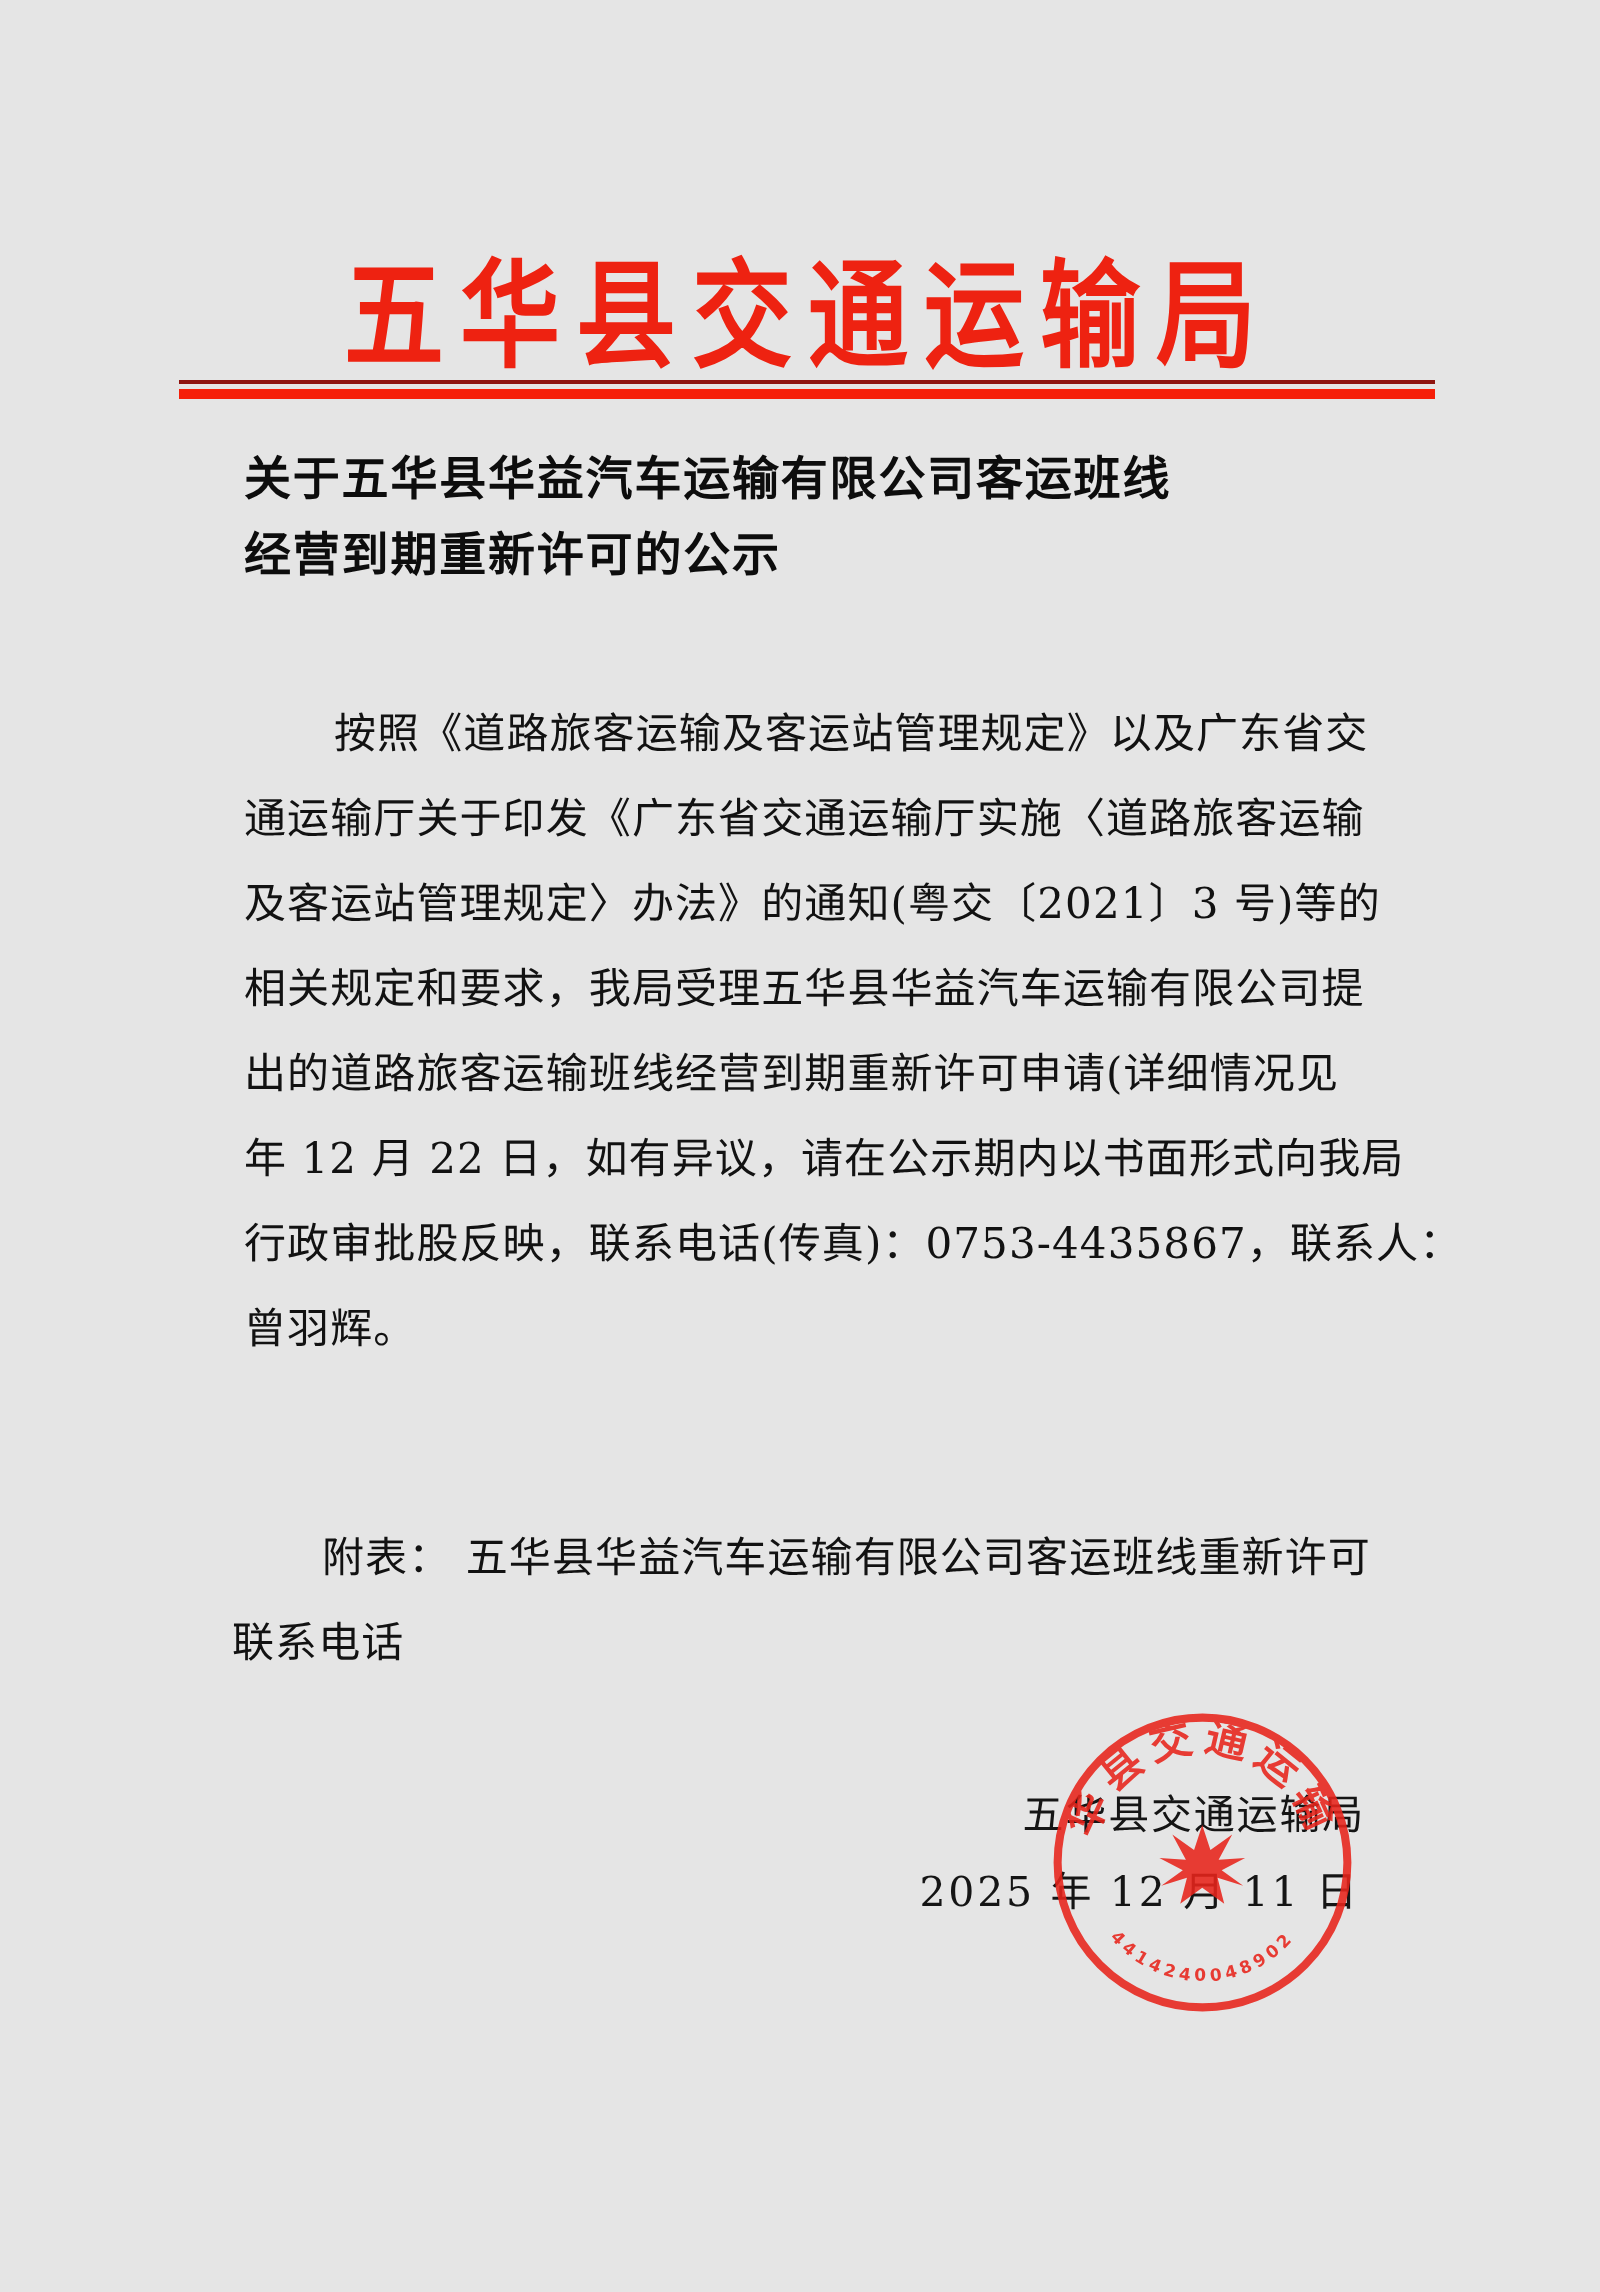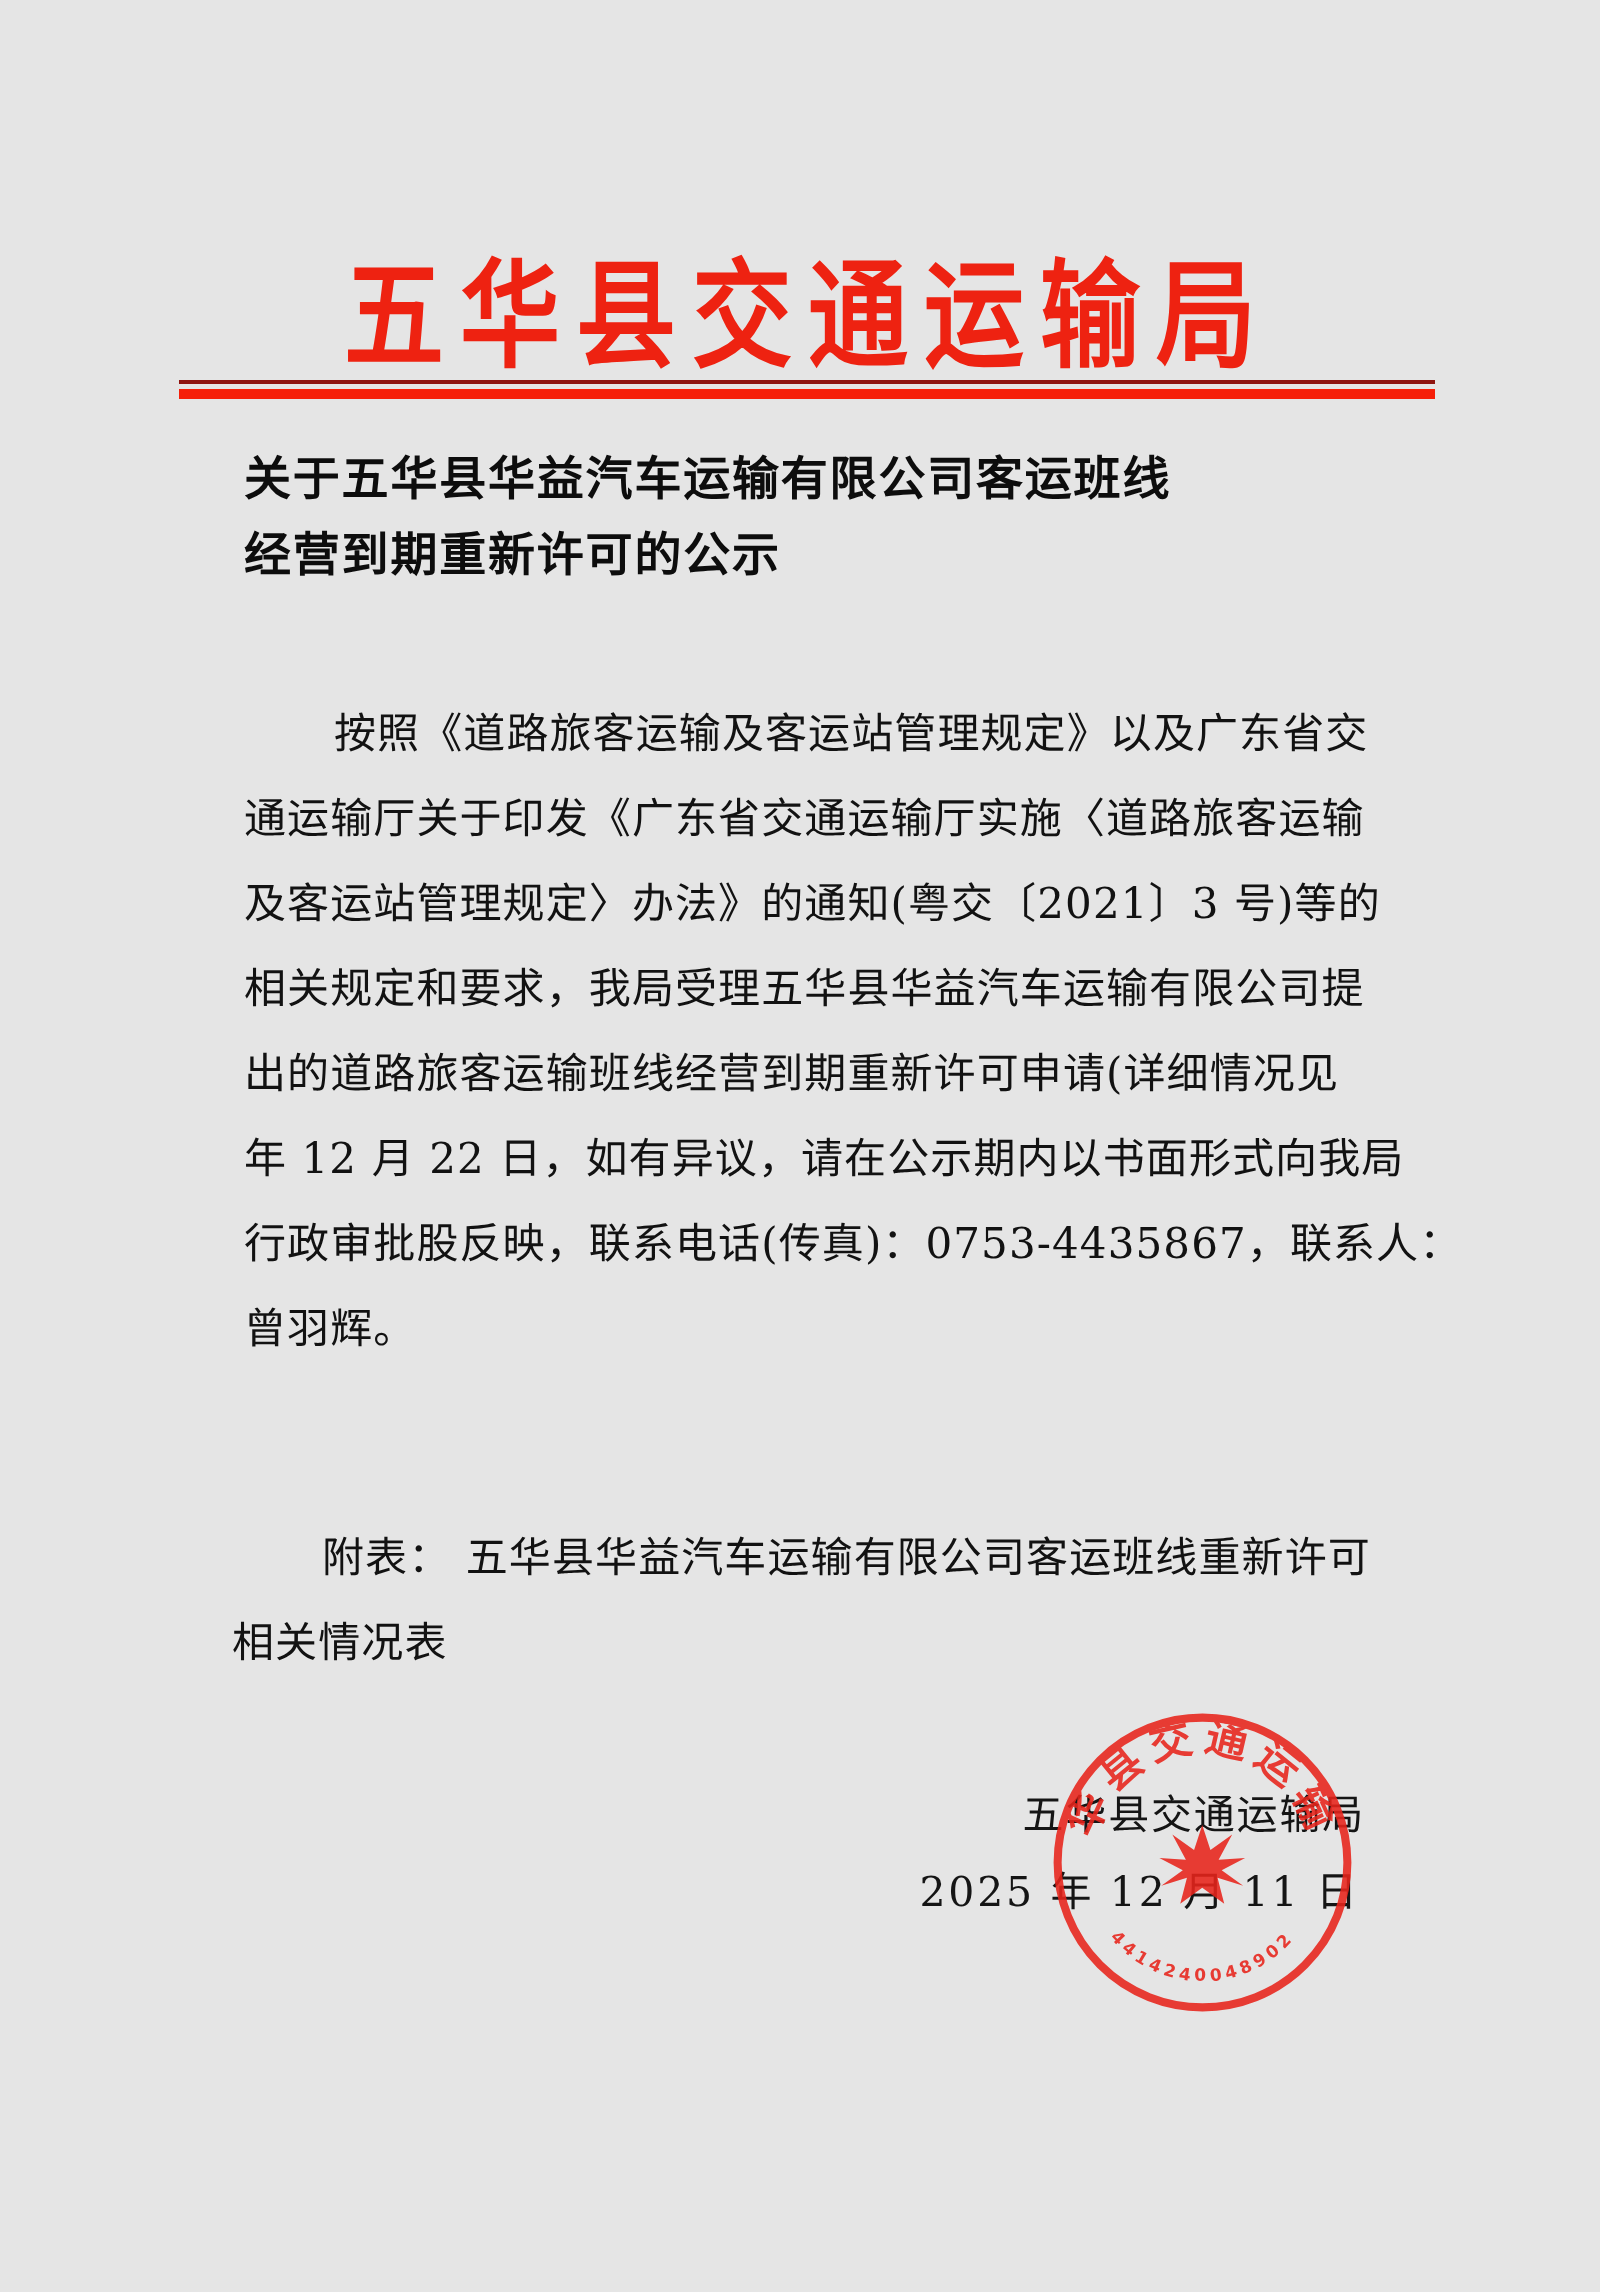--- a/index.html
+++ b/index.html
@@ -155,21 +155,21 @@
     <div class="body-line">及客运站管理规定〉办法》的通知(粤交〔2021〕3 号)等的</div>
     <div class="body-line">相关规定和要求，我局受理五华县华益汽车运输有限公司提</div>
     <div class="body-line">出的道路旅客运输班线经营到期重新许可申请(详细情况见</div>
     <div class="body-line">年 12 月 22 日，如有异议，请在公示期内以书面形式向我局</div>
     <div class="body-line">行政审批股反映，联系电话(传真)：0753-4435867，联系人：</div>
     <div class="body-line">曾羽辉。</div>
   </div>
 
   <div class="attach-block">
     <div class="body-line indent">附表： 五华县华益汽车运输有限公司客运班线重新许可</div>
-    <div class="body-line">相关情况表</div>
+    <div class="body-line">联系电话</div>
   </div>
 
   <div class="sign-block">
     <div class="sign-line">五华县交通运输局</div>
     <div class="sign-line date">2025 年 12 月 11 日</div>
   </div>
 
   <div class="seal">
     <svg viewBox="0 0 350 350" xmlns="http://www.w3.org/2000/svg">
       <g opacity="0.88">

